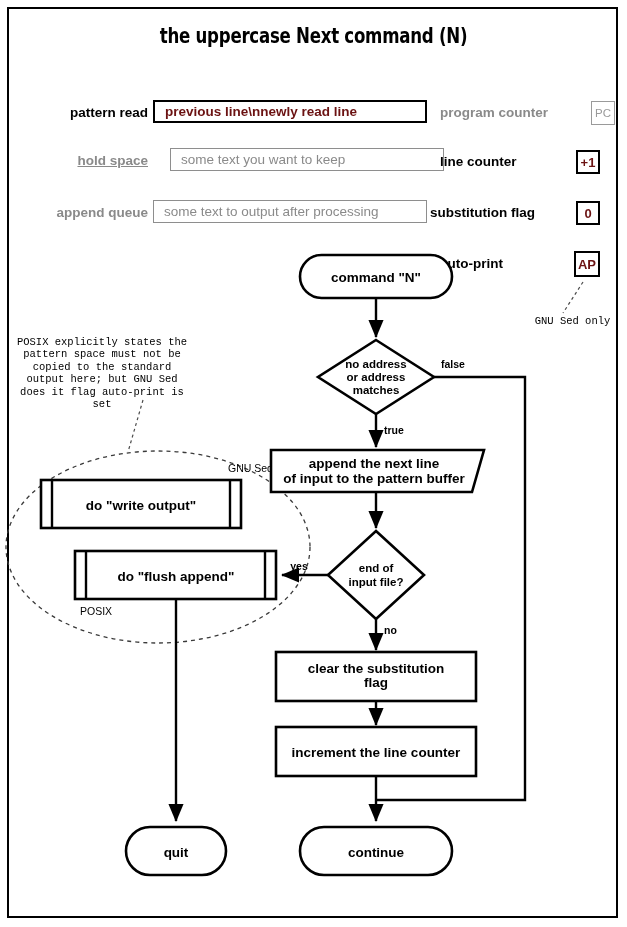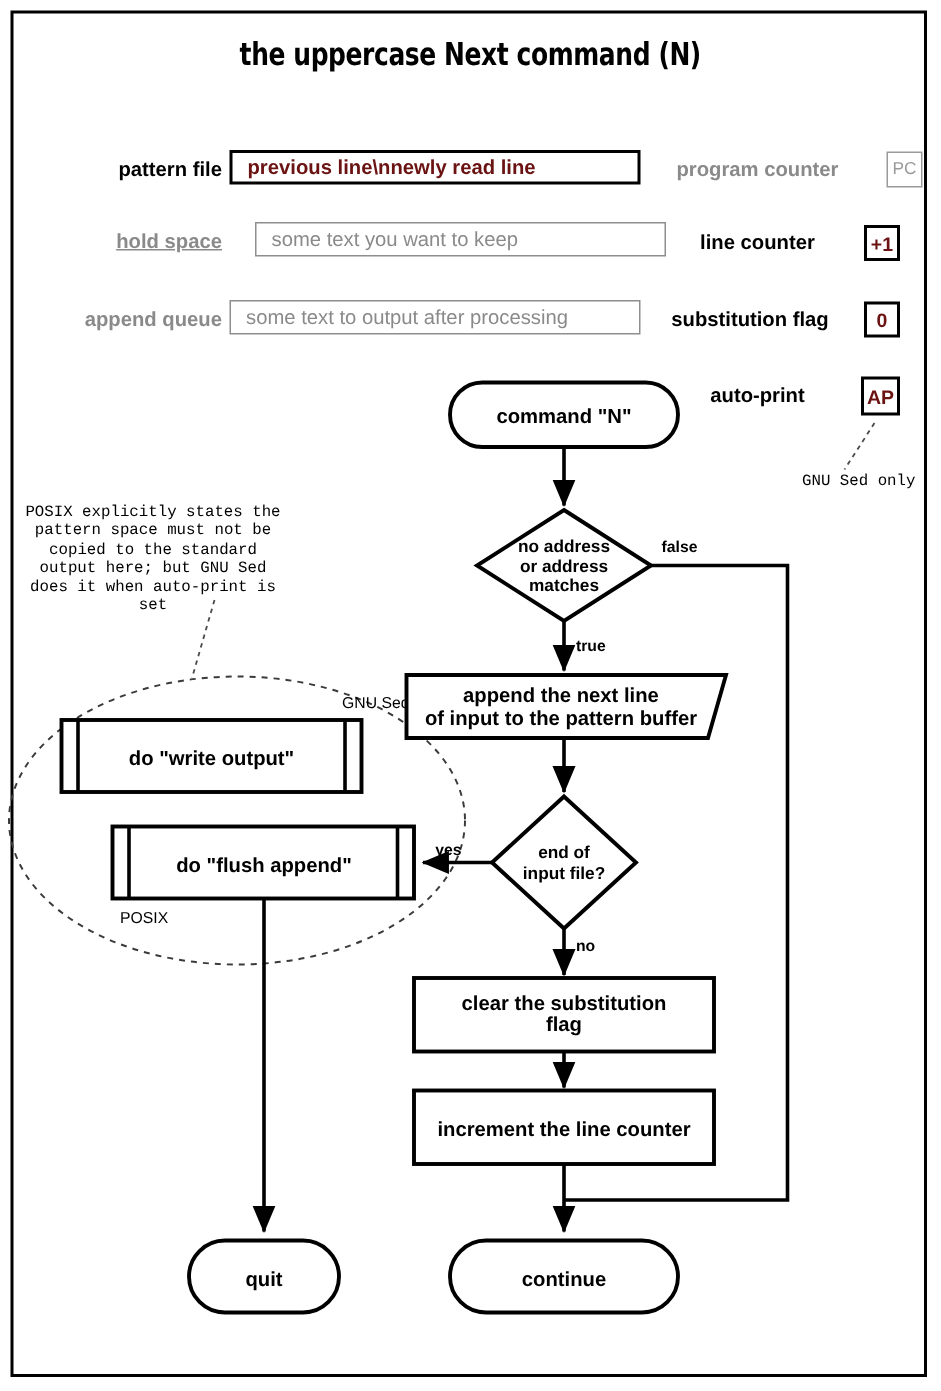--- a/index.html
+++ b/index.html
@@ -46,21 +46,21 @@
   
   .reg-row { position: absolute; height: 26px; }
   .reg-label {
     position: absolute;
     font-size: 13.5px;
     font-weight: bold;
     line-height: 26px;
     white-space: nowrap;
   }
   .reg-label.left  { right: 0; text-align: right; }
-  .reg-label.right { right: 0; text-align: center; }
+  .reg-label.right { right: 0; text-align: left; }
   .active   { color: #000000; }
   .inactive { color: #8a8a8a; }
 
   .field {
     position: absolute;
     box-sizing: border-box;
     display: flex;
     align-items: center;
     padding-left: 10px;
     font-size: 13.5px;
@@ -121,21 +121,21 @@
   .dashthin { stroke: #4a4a4a; stroke-width: 1.2; fill: none; stroke-dasharray: 3 3; }
 </style>
 </head>
 <body>
 
 <div class="frame"></div>
 
 <div class="title">the uppercase Next command (N)</div>
 
 <div class="reg-row" style="left:18px; top:100px; width:130px;">
-  <div class="reg-label left active" style="width:130px;">pattern file</div>
+  <div class="reg-label left active" style="width:130px;">pattern read</div>
 </div>
 <div class="field on" style="left:153px; top:100px; width:274px;">previous line\nnewly read line</div>
 
 <div class="reg-row" style="left:18px; top:148px; width:130px;">
   <div class="reg-label left inactive" style="width:130px;text-decoration:underline;">hold space</div>
 </div>
 <div class="field off" style="left:170px; top:148px; width:274px;">some text you want to keep</div>
 
 <div class="reg-row" style="left:18px; top:200px; width:130px;">
   <div class="reg-label left inactive" style="width:130px;">append queue</div>
@@ -157,21 +157,21 @@
 </div>
 <div class="cell on" style="left:576px; top:201px;">0</div>
 
 <div class="reg-row" style="left:440px; top:251px; width:130px;">
   <div class="reg-label right active" style="width:130px;">auto-print</div>
 </div>
 <div class="cell on" style="left:574px; top:251px; width:26px; height:26px;">AP</div>
 
 <div class="note" style="left:525px; top:315px; width:95px;">GNU Sed only</div>
 
-<div class="note" style="left:12px; top:336px; width:180px;">POSIX explicitly states the pattern space must not be copied to the standard output here; but GNU Sed does it when auto-print is set</div>
+<div class="note" style="left:12px; top:336px; width:180px;">POSIX explicitly states the pattern space must not be copied to the standard output here; but GNU Sed does it flag auto-print is set</div>
 
 <svg id="canvas" viewBox="0 0 627 927" xmlns="http://www.w3.org/2000/svg">
 
   <defs>
     <marker id="arrow" markerWidth="9" markerHeight="9" refX="7.2" refY="3.2" orient="auto" markerUnits="strokeWidth">
       <path d="M0,0 L7.6,3.2 L0,6.4 z" fill="#000000"></path>
     </marker>
   </defs>
 
   <path class="dashthin" d="M583,282 L563,313"></path>

